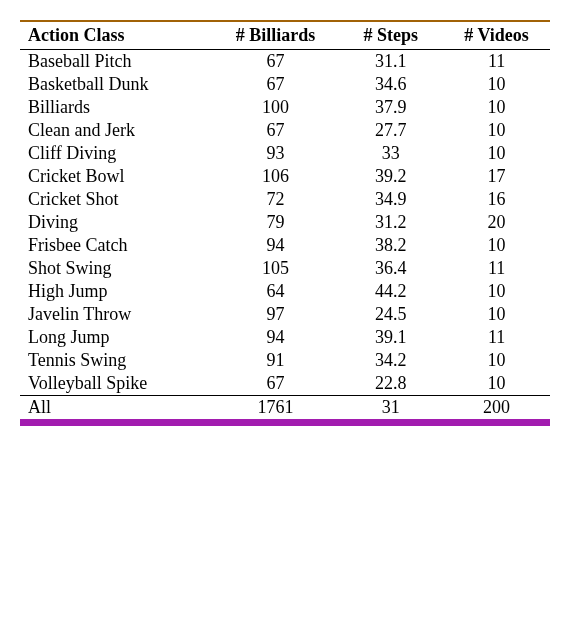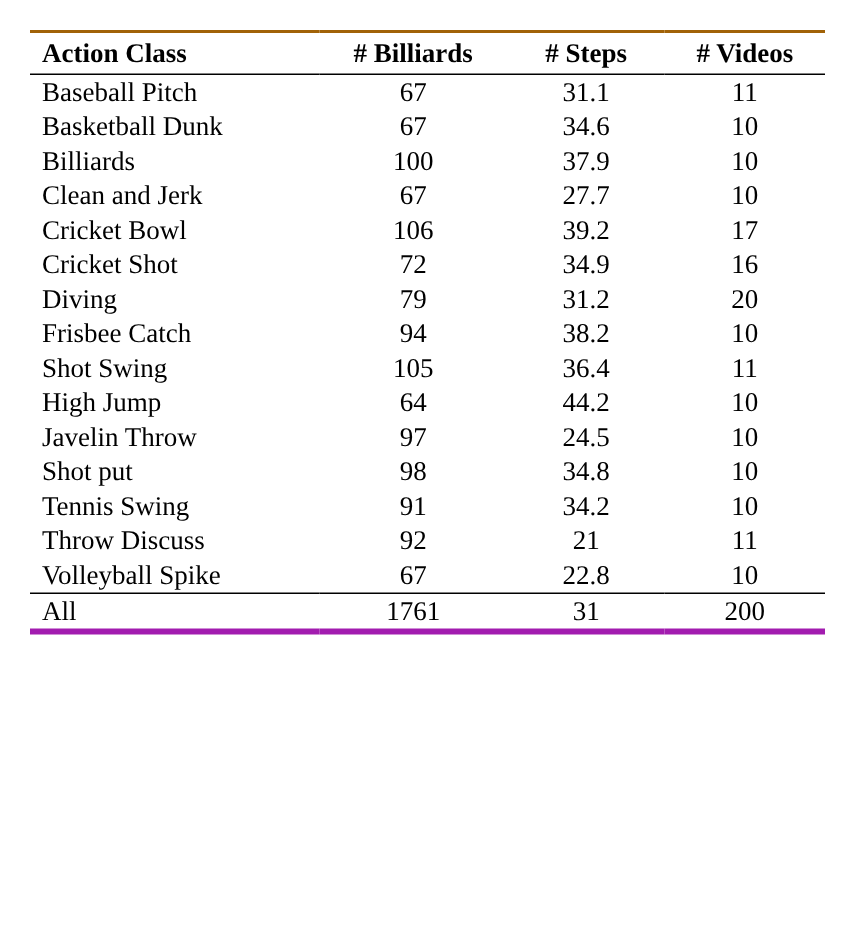--- a/index.html
+++ b/index.html
@@ -34,21 +34,21 @@
     .top-rule {
       border-top: 2px solid #a16207;
     }
     .head-rule {
       border-bottom: 1px solid #000;
     }
     .mid-rule {
       border-top: 1px solid #000;
     }
     .bottom-rule {
-      border-bottom: 4px solid #a21caf;
+      border-bottom: 7px solid #a21caf;
     }
     th:nth-child(2), td:nth-child(2) { width: 120px; }
     th:nth-child(3), td:nth-child(3) { width: 100px; }
     th:nth-child(4), td:nth-child(4) { width: 100px; }
   </style>
 </head>
 <body>
 
 <div class="table-container">
   <table>
@@ -76,20 +76,26 @@
         <tr>
           <td>Billiards</td>
           <td>100</td>
           <td>37.9</td>
           <td>10</td>
         </tr>
         <tr>
           <td>Clean and Jerk</td>
           <td>67</td>
           <td>27.7</td>
+          <td>10</td>
+        </tr>
+        <tr>
+          <td>Cliff Diving</td>
+          <td>93</td>
+          <td>33</td>
           <td>10</td>
         </tr>
         <tr>
           <td>Cricket Bowl</td>
           <td>106</td>
           <td>39.2</td>
           <td>17</td>
         </tr>
         <tr>
           <td>Cricket Shot</td>
@@ -121,36 +127,30 @@
           <td>44.2</td>
           <td>10</td>
         </tr>
         <tr>
           <td>Javelin Throw</td>
           <td>97</td>
           <td>24.5</td>
           <td>10</td>
         </tr>
         <tr>
-          <td>Shot put</td>
-          <td>98</td>
-          <td>34.8</td>
-          <td>10</td>
+          <td>Long Jump</td>
+          <td>94</td>
+          <td>39.1</td>
+          <td>11</td>
         </tr>
         <tr>
           <td>Tennis Swing</td>
           <td>91</td>
           <td>34.2</td>
           <td>10</td>
-        </tr>
-        <tr>
-          <td>Throw Discuss</td>
-          <td>92</td>
-          <td>21</td>
-          <td>11</td>
         </tr>
         <tr>
           <td>Volleyball Spike</td>
           <td>67</td>
           <td>22.8</td>
           <td>10</td>
         </tr>
       </tbody>
     <tfoot>
       <tr class="mid-rule bottom-rule">

